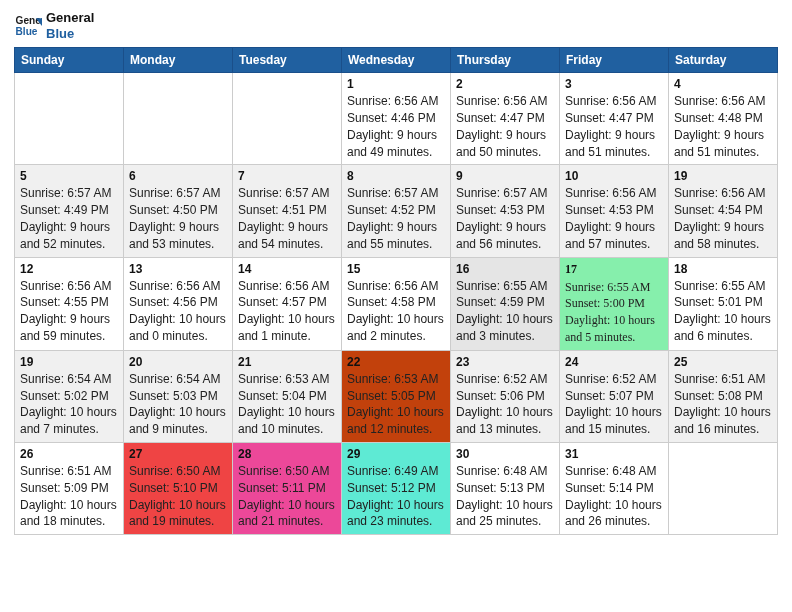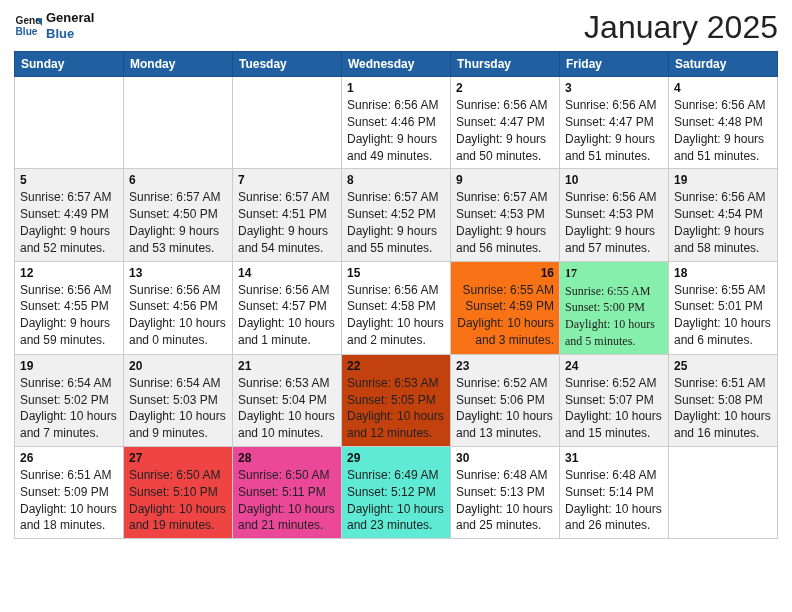--- a/index.html
+++ b/index.html
@@ -104,21 +104,20 @@
         <text y="16" x="2" font-size="13" font-weight="bold" fill="#1a1a1a" font-family="Arial">General</text>
         <text y="30" x="2" font-size="13" font-weight="bold" fill="#2060a0" font-family="Arial">Blue</text>
         <polygon points="28,8 36,8 36,18" fill="#2060a0"></polygon>
       </svg>
       <div>
         <div style="font-size:13px;font-weight:bold;color:#111;line-height:1.2;">General</div>
         <div style="font-size:13px;font-weight:bold;color:#2060a0;line-height:1.2;">Blue</div>
       </div>
     </div>
     <div class="title-block">
-      <div class="month-title">January 2025</div>
     </div>
   </div>
 
   <table class="calendar">
     <thead>
       <tr>
         <th>Sunday</th>
         <th>Monday</th>
         <th>Tuesday</th>
         <th>Wednesday</th>
@@ -234,21 +233,21 @@
 Daylight: 10 hours
 and 1 minute.</div>
           </td>
           <td style="background: rgb(255, 255, 255);">
             <div class="day-num">15</div>
             <div class="day-info" style="white-space: pre-line;">Sunrise: 6:56 AM
 Sunset: 4:58 PM
 Daylight: 10 hours
 and 2 minutes.</div>
           </td>
-          <td style="background: #f97316; text-align: right;">
+          <td style="background: #e5e5e5;">
             <div class="day-num">16</div>
             <div class="day-info" style="white-space: pre-line;">Sunrise: 6:55 AM
 Sunset: 4:59 PM
 Daylight: 10 hours
 and 3 minutes.</div>
           </td>
           <td style="background: #86efac; font-family: Liberation Serif, serif;">
             <div class="day-num">17</div>
             <div class="day-info" style="white-space: pre-line;">Sunrise: 6:55 AM
 Sunset: 5:00 PM

